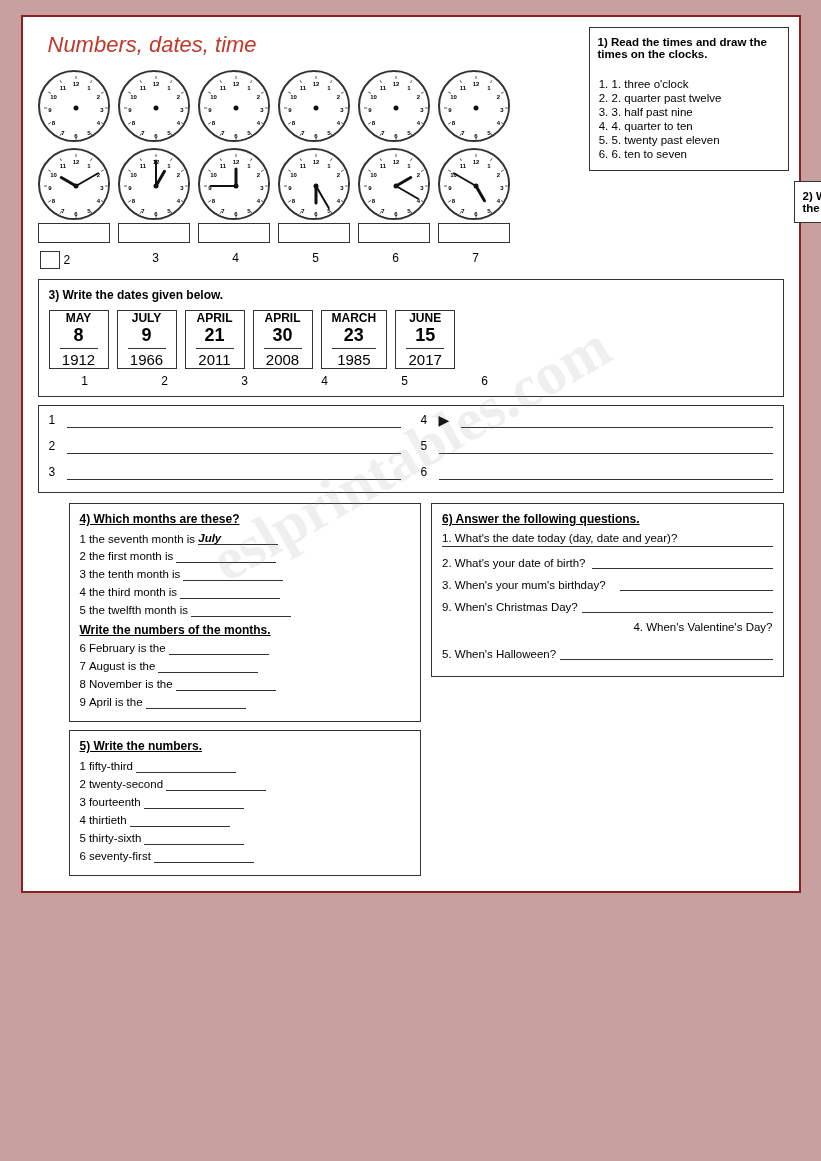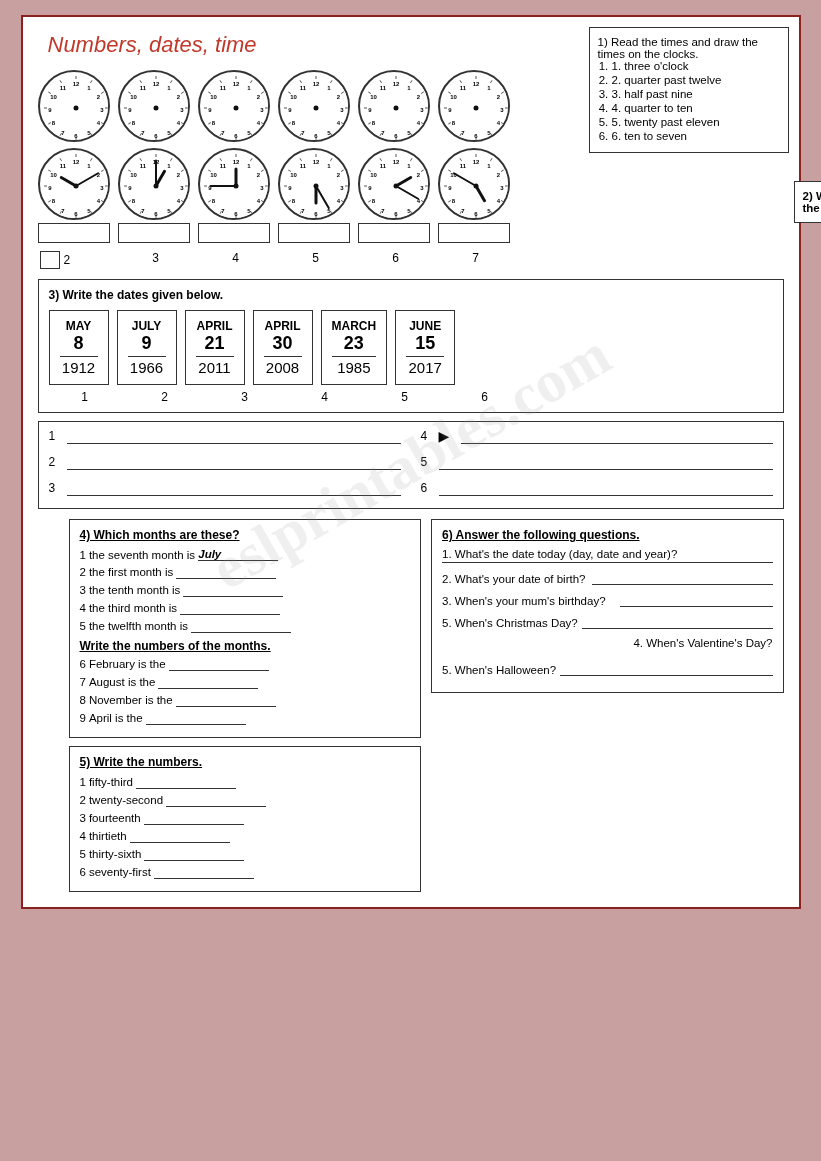--- a/index.html
+++ b/index.html
@@ -32,21 +32,21 @@
     .instruction-box-1 {
       position: absolute;
       top: 10px;
       right: 10px;
       width: 200px;
       border: 1.5px solid #333;
       padding: 8px;
       background: white;
       font-size: 11.5px;
     }
-    .instruction-box-1 p { margin-bottom: 0; font-weight: normal; }
+    .instruction-box-1 p { margin-bottom: 18px; font-weight: bold; }
     .instruction-box-1 ol { padding-left: 14px; }
     .instruction-box-1 ol li { margin-bottom: 2px; }
 
     
     .clocks-section {
       display: flex;
       flex-direction: column;
       gap: 6px;
     }
     .clock-row {
@@ -87,21 +87,21 @@
     }
 
     
     .dates-row {
       display: flex;
       gap: 8px;
       align-items: flex-start;
     }
     .date-card {
       border: 1.5px solid #333;
-      padding: 8px 10px;
+      padding: 0 10px;
       text-align: center;
       min-width: 60px;
     }
     .date-card .month { font-weight: bold; font-size: 12px; }
     .date-card .day { font-weight: bold; font-size: 18px; }
     .date-card .year-line { border-top: 1.5px solid #333; margin-top: 2px; padding-top: 2px; font-size: 15px; }
     .dates-numbers {
       display: flex;
       gap: 8px;
       margin-top: 5px;
@@ -821,21 +821,21 @@
               </div>
             </div>
             <div style="margin-bottom: 8px; font-size: 11.5px;">
               <div style="display:flex; align-items:flex-end; gap:14px;text-align:right;">
                 <span>3. When's your mum's birthday?</span>
                 <div style="flex:1; border-bottom:1px solid #333; height:14px;"></div>
               </div>
             </div>
             <div style="margin-bottom: 8px; font-size: 11.5px;">
               <div style="display:flex; align-items:flex-end; gap:4px;">
-                <span>5. When's Christmas Day?</span>
+                <span>9. When's Christmas Day?</span>
                 <div style="flex:1; border-bottom:1px solid #333; height:14px;"></div>
               </div>
             </div>
             <div style="margin-bottom: 8px; font-size: 11.5px;">
               <div style="display:flex; align-items:flex-end; gap:4px;flex-direction:column;">
                 <span>4. When's Valentine's Day?</span>
                 <div style="flex:1; border-bottom:1px solid #333; height:14px;"></div>
               </div>
             </div>
             <div style="margin-bottom: 8px; font-size: 11.5px;">

